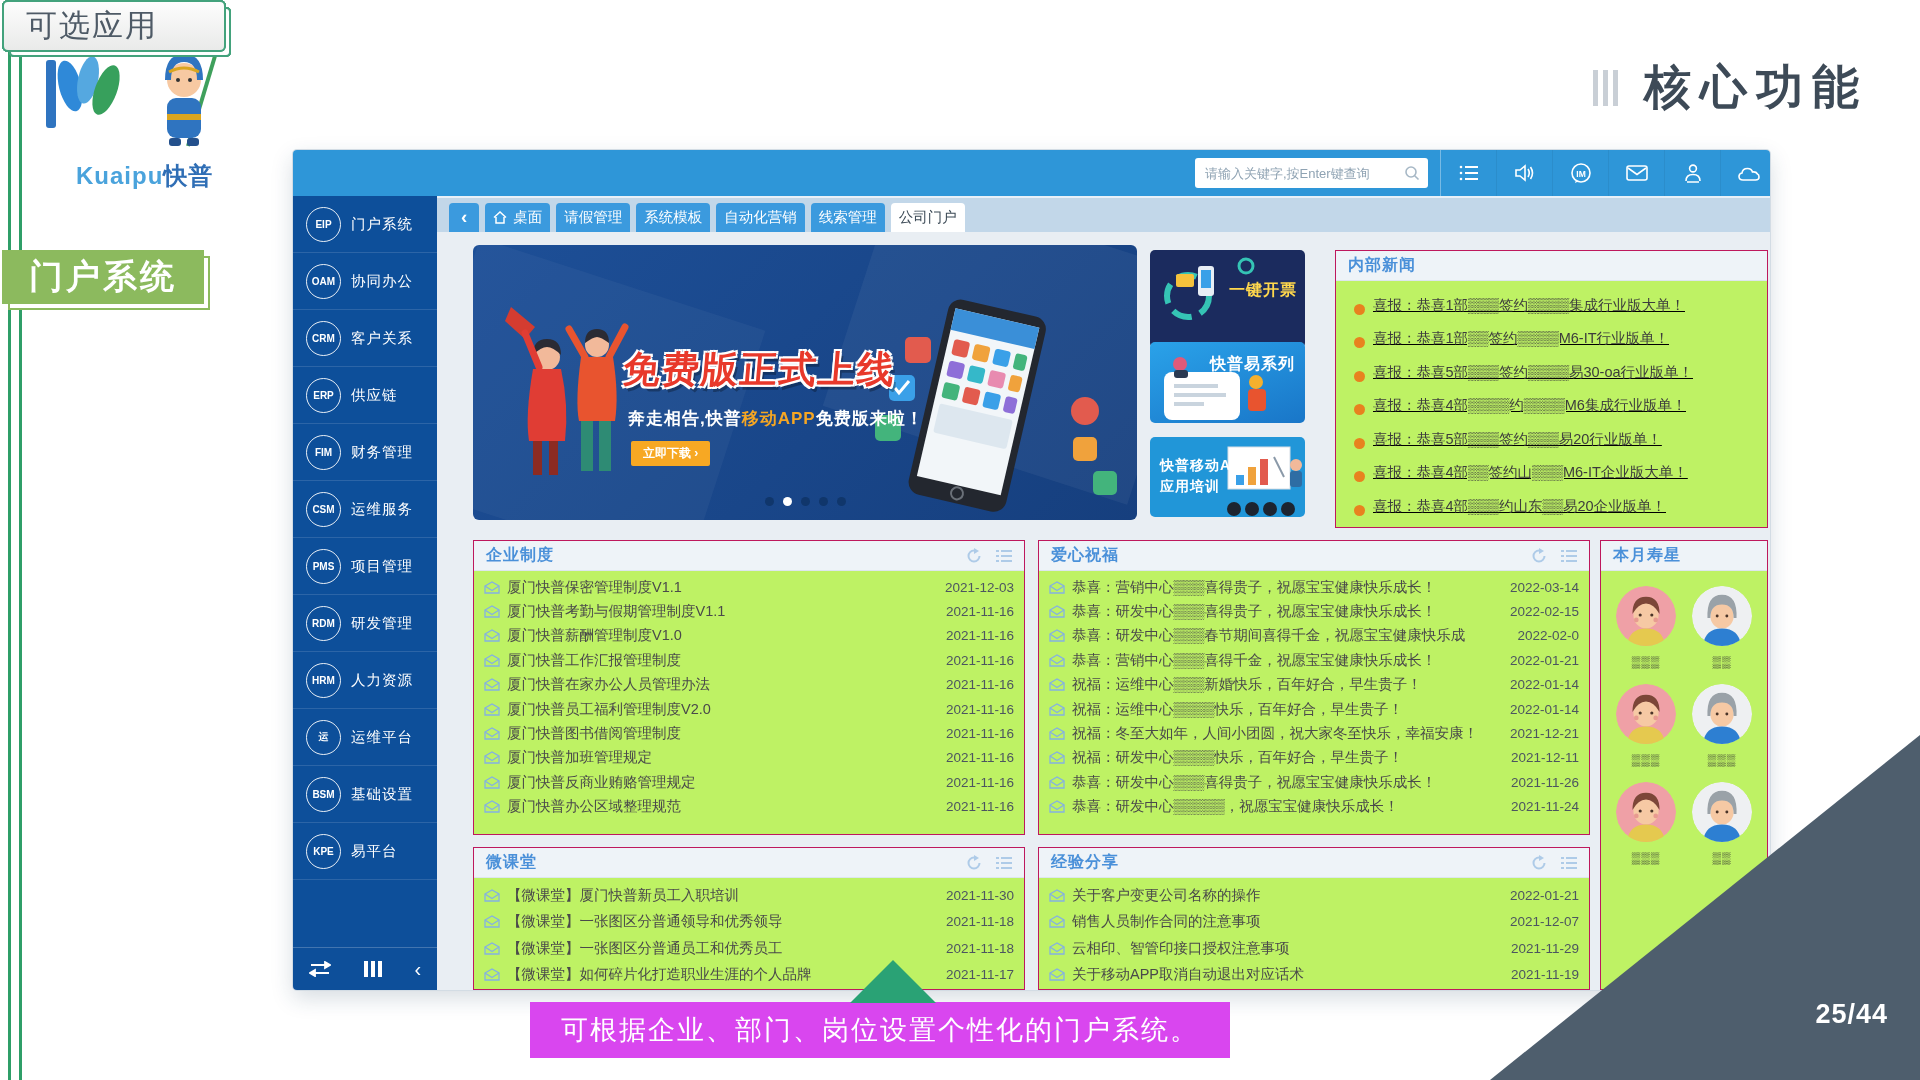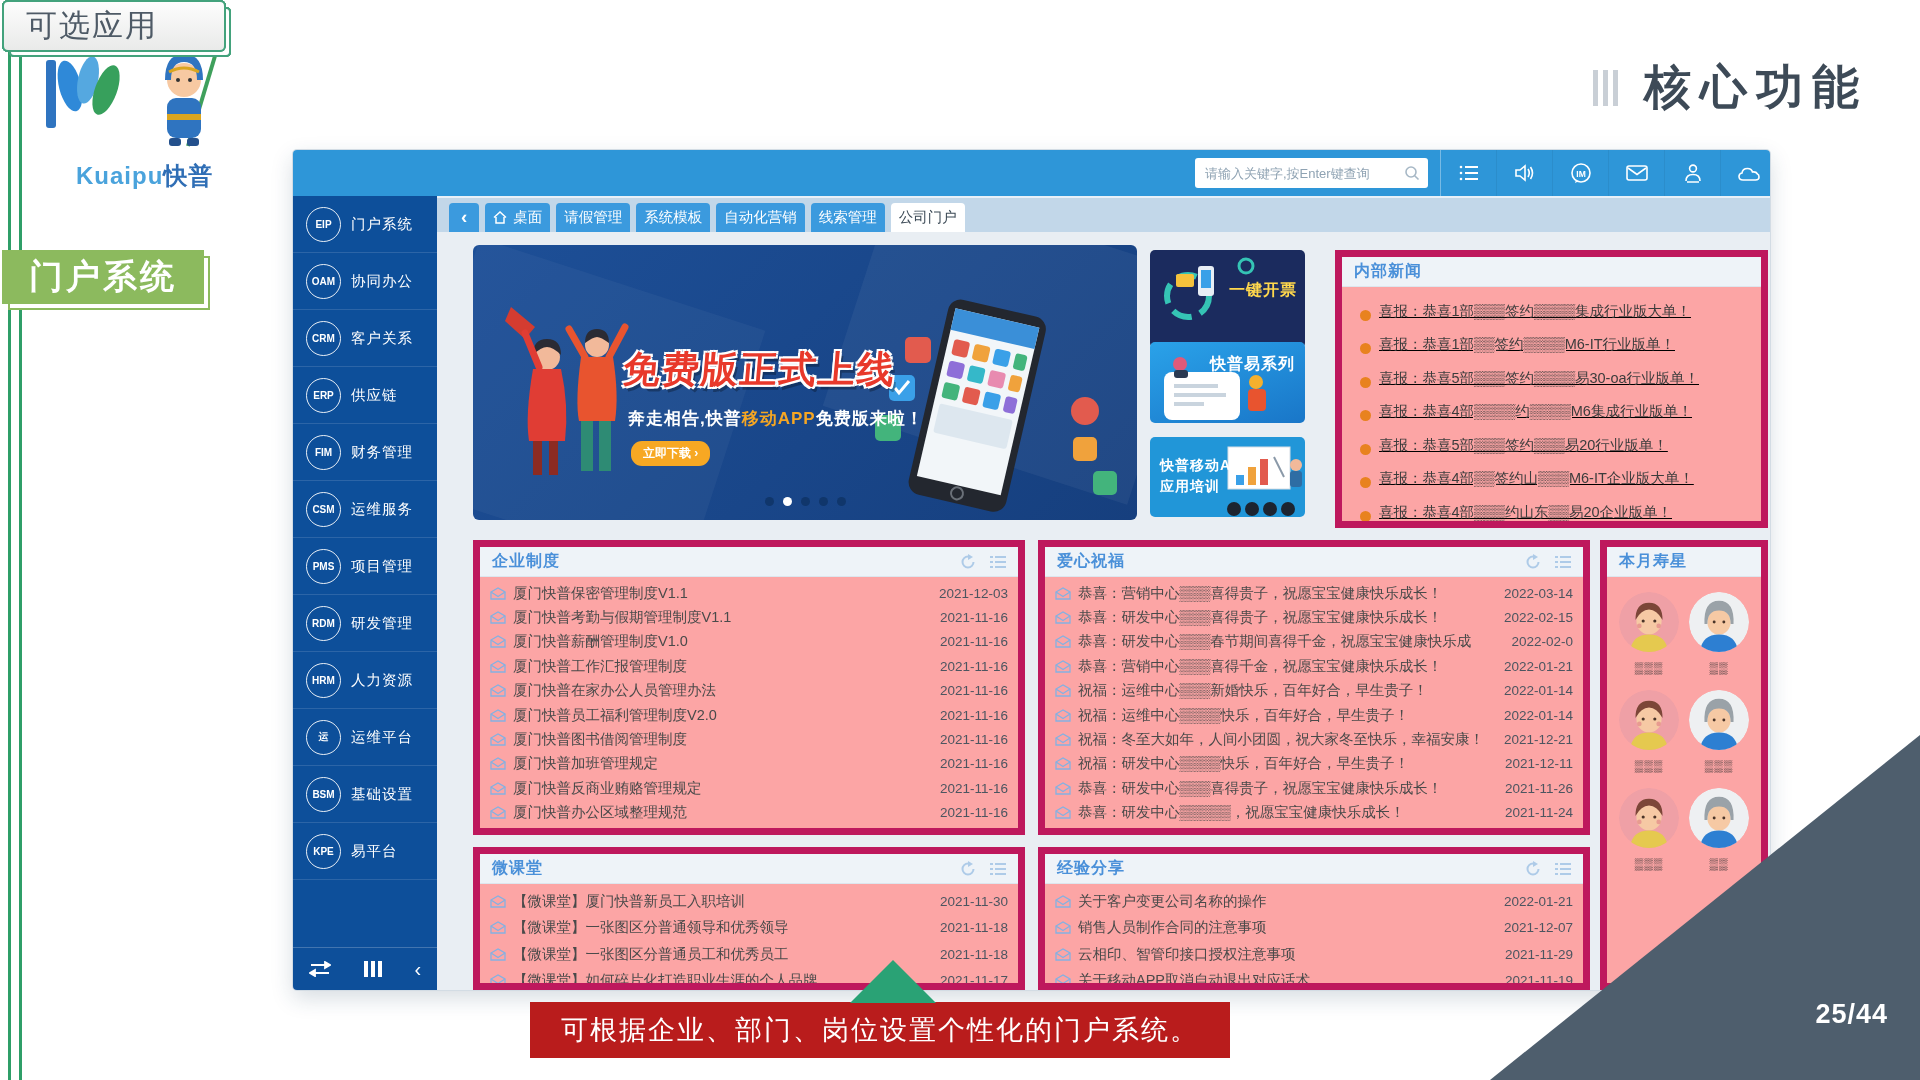--- a/index.html
+++ b/index.html
@@ -65,37 +65,37 @@
 
   
   .banner{position:absolute;left:36px;top:13px;width:664px;height:275px;border-radius:6px;overflow:hidden;
         background:linear-gradient(135deg,#1d4f97,#163f7e);}
   .bn-title{position:absolute;left:150px;top:100px;font-size:37px;font-weight:900;color:#e8392b;letter-spacing:2px;
         transform:skewX(-5deg);
         text-shadow:-2px -2px 0 #fff,2px -2px 0 #fff,-2px 2px 0 #fff,2px 2px 0 #fff,4px 5px 0 rgba(0,0,0,.28);}
   .bn-sub{position:absolute;left:155px;top:162px;font-size:17px;color:#fff;letter-spacing:1px;font-weight:bold;}
   .bn-sub .hl{color:#f5a623;}
   .bn-btn{position:absolute;left:158px;top:196px;background:#f7a823;color:#fff;font-size:12px;font-weight:bold;
-        padding:4px 12px;border-radius:11px;cursor:pointer;}
+        padding:4px 12px;border-radius:2px;cursor:pointer;}
   .bn-dots{position:absolute;left:0;right:0;bottom:14px;display:flex;gap:9px;justify-content:center;}
   .bn-dots i{width:9px;height:9px;border-radius:50%;background:#10366b;cursor:pointer;}
   .bn-dots i.on{background:#fff;}
 
   
   .promo{position:absolute;left:713px;width:155px;border-radius:5px;overflow:hidden;cursor:pointer;}
   .promo .lab{position:absolute;font-weight:bold;}
   .promo1{top:18px;height:98px;background:#1b2b5e;}
   .promo1 .lab{right:8px;top:30px;color:#ffd84d;font-size:16px;letter-spacing:1px;}
   .promo2{top:110px;height:81px;background:linear-gradient(160deg,#2aa2e9,#1976c8);}
   .promo2 .lab{right:10px;top:12px;color:#fff;font-size:16px;letter-spacing:1px;}
   .promo3{top:205px;height:80px;background:#2196d8;}
   .promo3 .lab{left:10px;top:18px;color:#fff;font-size:14px;line-height:1.5;letter-spacing:1px;}
 
   
-  .panel{position:absolute;background:#fca5a5;border:7px solid #be185d;box-sizing:border-box;overflow:hidden;}
+  .panel{position:absolute;background:#bef264;border:1px solid #be185d;box-sizing:border-box;overflow:hidden;}
   .phead{height:30px;background:#eef3f8;border-bottom:1px solid #dde6ee;display:flex;align-items:center;
         padding:0 12px;box-sizing:border-box;}
   .ptitle{color:#4a90d9;font-size:16px;font-weight:bold;letter-spacing:1px;flex:1;}
   .picons{display:flex;gap:14px;align-items:center;}
   .plist{padding:4px 10px 0 10px;}
   .prow{display:flex;align-items:center;gap:7px;cursor:pointer;}
   .prow .ptext{flex:1;font-size:14.5px;color:#4a4a4a;white-space:nowrap;overflow:hidden;text-overflow:ellipsis;}
   .prow .pdate{font-size:13.5px;color:#4c5560;white-space:nowrap;}
   .h24 .prow{height:24.4px;}
   .h26 .prow{height:26.5px;}
@@ -108,21 +108,21 @@
   .p-bless{left:601px;top:308px;width:552px;height:295px;}
   .p-birth{left:1163px;top:308px;width:168px;height:450px;}
   .p-micro{left:36px;top:615px;width:552px;height:143px;}
   .p-share{left:601px;top:615px;width:552px;height:143px;}
 
   .bgrid{display:grid;grid-template-columns:1fr 1fr;gap:14px 6px;padding:14px 10px;}
   .bcell{text-align:center;cursor:pointer;}
   .bname{font-size:12px;color:#333;margin-top:4px;letter-spacing:1px;}
 
   
-  .callout{position:absolute;left:530px;top:1002px;width:700px;height:56px;background:#b91c1c;z-index:50;
+  .callout{position:absolute;left:530px;top:1002px;width:700px;height:56px;background:#d946ef;z-index:50;
         color:#fff;font-size:27px;display:flex;align-items:center;justify-content:center;letter-spacing:2px;}
   .callout::before{content:"";position:absolute;left:320px;top:-42px;border-left:43px solid transparent;
         border-right:43px solid transparent;border-bottom:43px solid #2aa275;}
   .corner{position:absolute;left:1490px;top:735px;width:430px;height:345px;background:#4e5e6d;z-index:40;
         clip-path:polygon(100% 0,100% 100%,0 100%);}
   .pagenum{position:absolute;right:32px;bottom:50px;color:#fff;font-size:27px;font-weight:bold;letter-spacing:1px;}
 </style>
 </head>
 <body>
 

